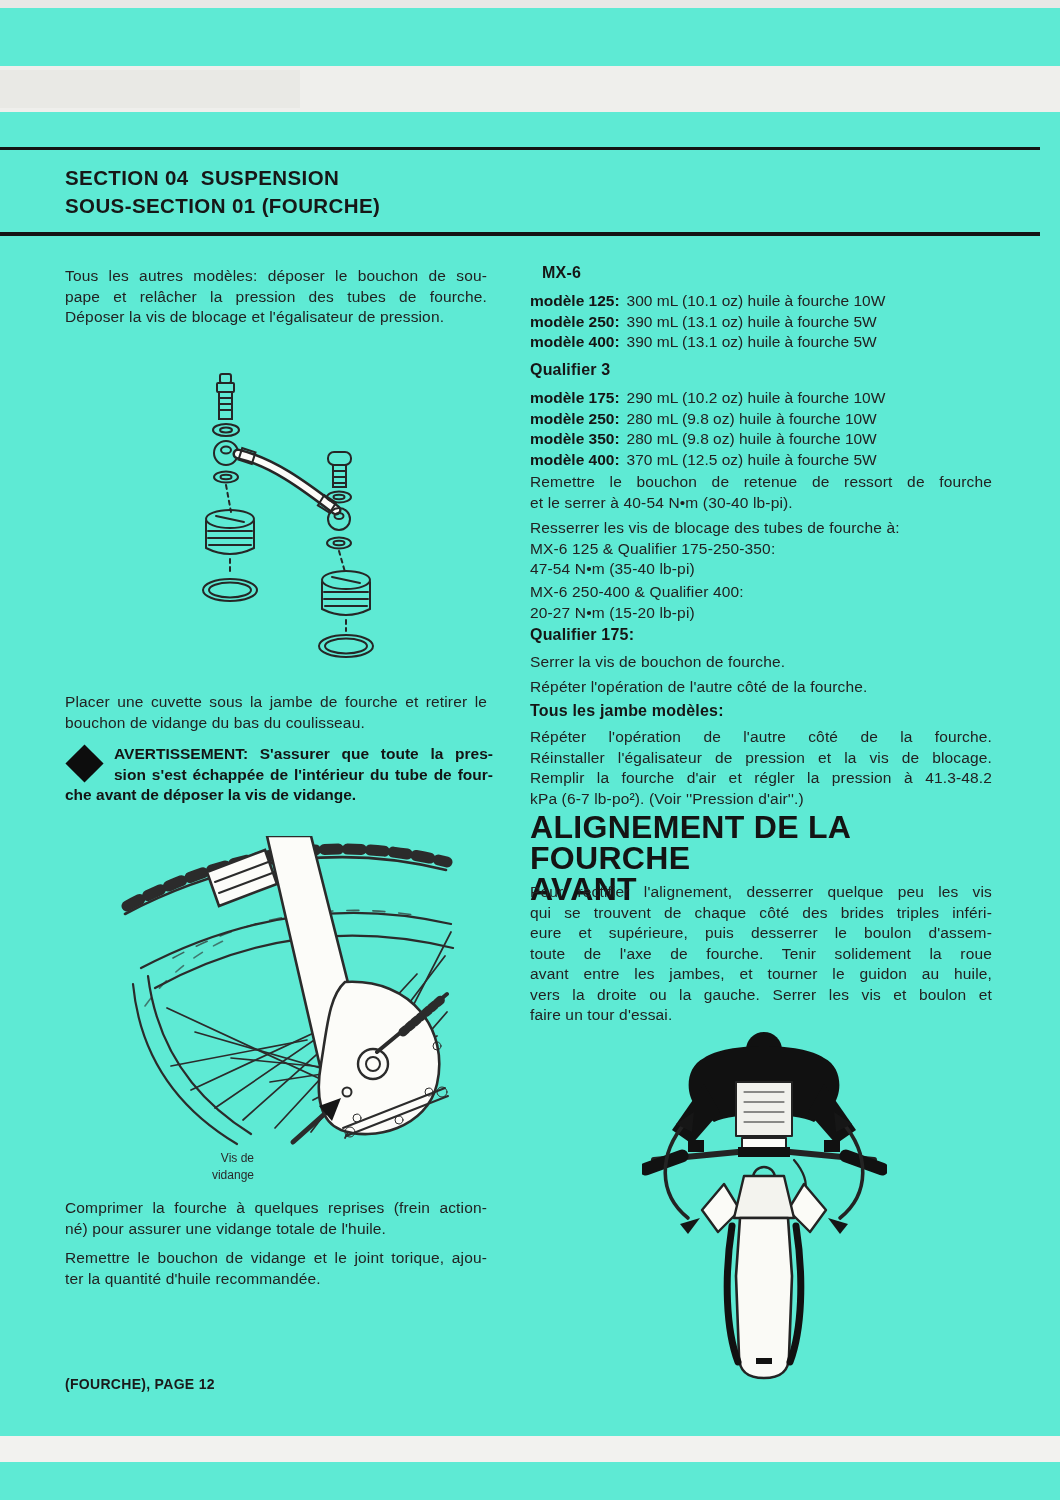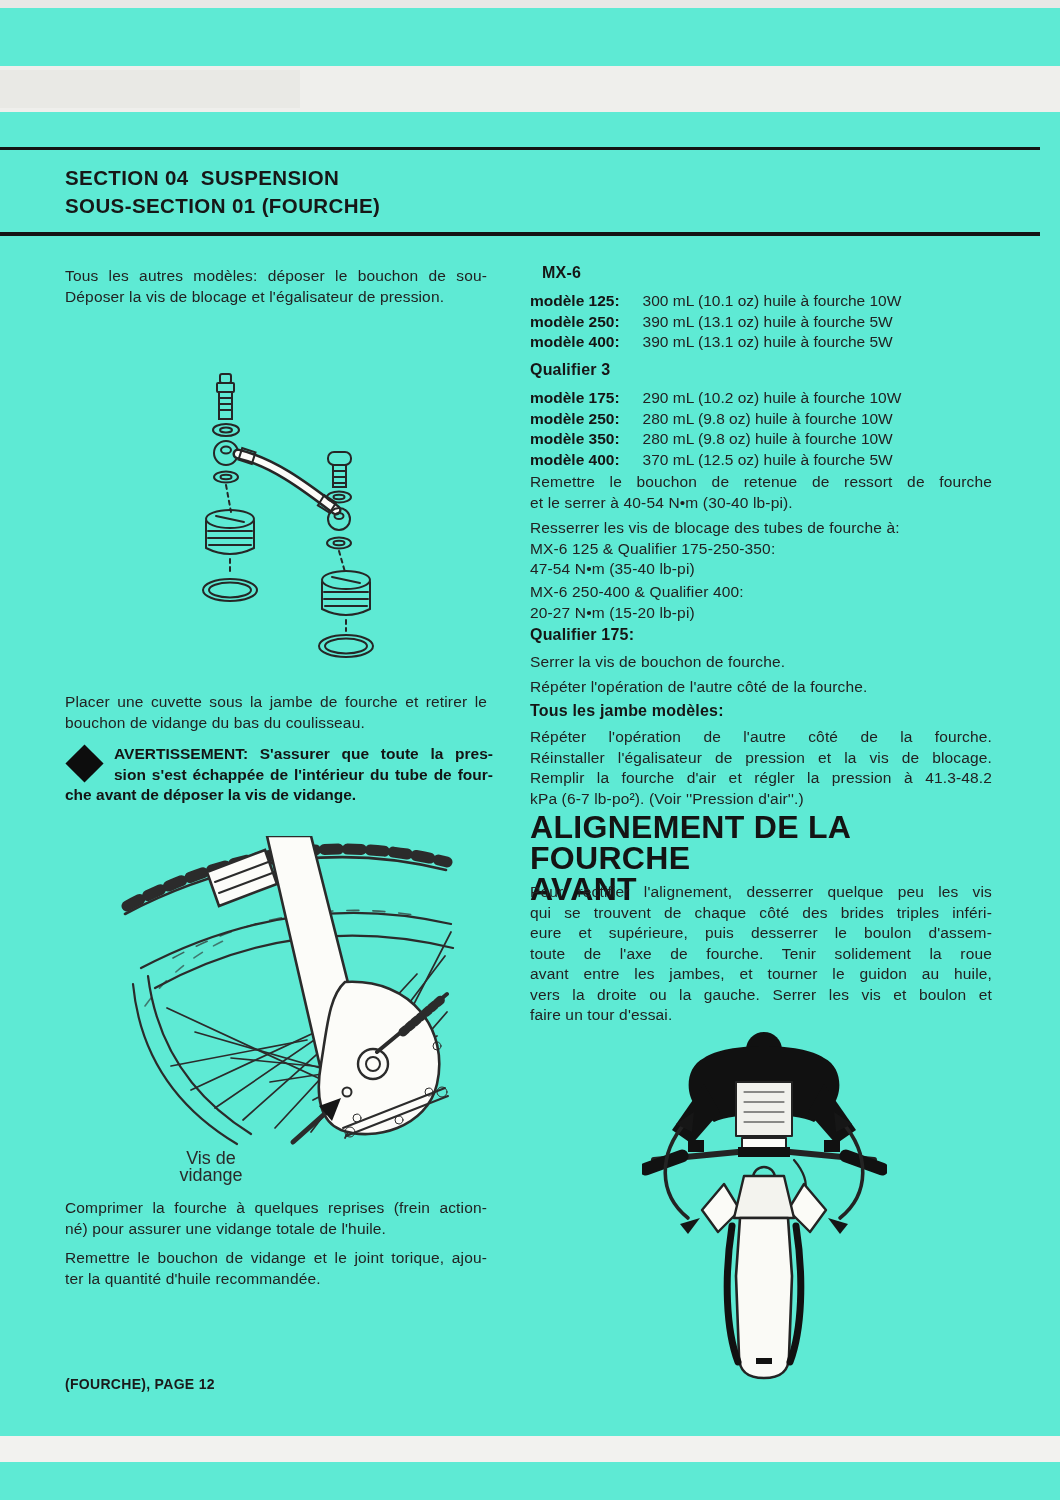--- a/index.html
+++ b/index.html
@@ -18,35 +18,35 @@
   .hdr{
     position:absolute;left:65px;
     font-weight:bold;font-size:20.5px;line-height:28px;
     letter-spacing:.4px;white-space:pre-wrap;color:#171717;
   }
   .body-text{position:absolute;font-size:15.5px;line-height:20.5px;letter-spacing:.15px;color:#222;}
   .line{display:block;}
   .j{text-align:justify;text-align-last:justify;}
   .subhead{position:absolute;font-size:16px;font-weight:bold;color:#161616;letter-spacing:.2px;}
   .rowset{position:absolute;font-size:15.5px;line-height:20.5px;color:#222;}
-  .rowset .row{display:flex;gap:23px;white-space:nowrap;}
+  .rowset .row{display:flex;gap:7px;white-space:nowrap;}
   .rowset .model{font-weight:bold;color:#141414;}
   .big-head{
     position:absolute;font-size:32px;font-weight:bold;line-height:31px;
     letter-spacing:.3px;color:#141414;
   }
   .warning{position:absolute;font-size:15.5px;line-height:20.5px;font-weight:bold;color:#141414;}
   .diamond{
     float:left;width:27px;height:27px;background:#0d0d0d;
     transform:rotate(45deg);margin:6px 16px 6px 6px;
   }
   .fig{position:absolute;}
   .fig svg{display:block;}
   .fig-label{
-    position:absolute;font-size:18px;line-height:17px;text-align:center;color:#2a2a2a;
+    position:absolute;font-size:12px;line-height:17px;text-align:right;color:#2a2a2a;
   }
   .footer{
     position:absolute;left:65px;top:1368px;
     font-size:14px;font-weight:bold;letter-spacing:.3px;color:#1a1a1a;
   }
 </style>
 </head>
 <body>
 
 <div class="page">
@@ -55,20 +55,21 @@
   <div class="artifact" style="left:0;top:62px;width:300px;height:38px;background:#e9e9e5;"></div>
   <div class="artifact" style="left:0;top:1428px;width:1060px;height:26px;background:#f2f2ef;"></div>
 
   <div class="rule" style="top:139px;width:1040px;height:3px;"></div>
   <div class="hdr" style="top:156px;">SECTION 04  SUSPENSION</div>
   <div class="hdr" style="top:184px;">SOUS-SECTION 01 (FOURCHE)</div>
   <div class="rule" style="top:224px;width:1040px;height:4px;"></div>
 
   <div class="body-text" style="left:65px;top:258px;width:422px;">
     <span class="line j">Tous les autres modèles: déposer le bouchon de sou-</span>
+    <span class="line j">pape et relâcher la pression des tubes de fourche.</span>
     <span class="line">Déposer la vis de blocage et l'égalisateur de pression.</span>
   </div>
 
   <div class="fig" style="left:168px;top:358px;">
     <svg width="265" height="300" viewBox="0 0 265 300">
       <g stroke="#262626" stroke-width="2" fill="none" stroke-linecap="round">
 
         <rect x="52" y="8" width="11" height="9" rx="2"></rect>
         <rect x="49" y="17" width="17" height="9" rx="1"></rect>
         <rect x="51" y="26" width="13" height="27"></rect>

